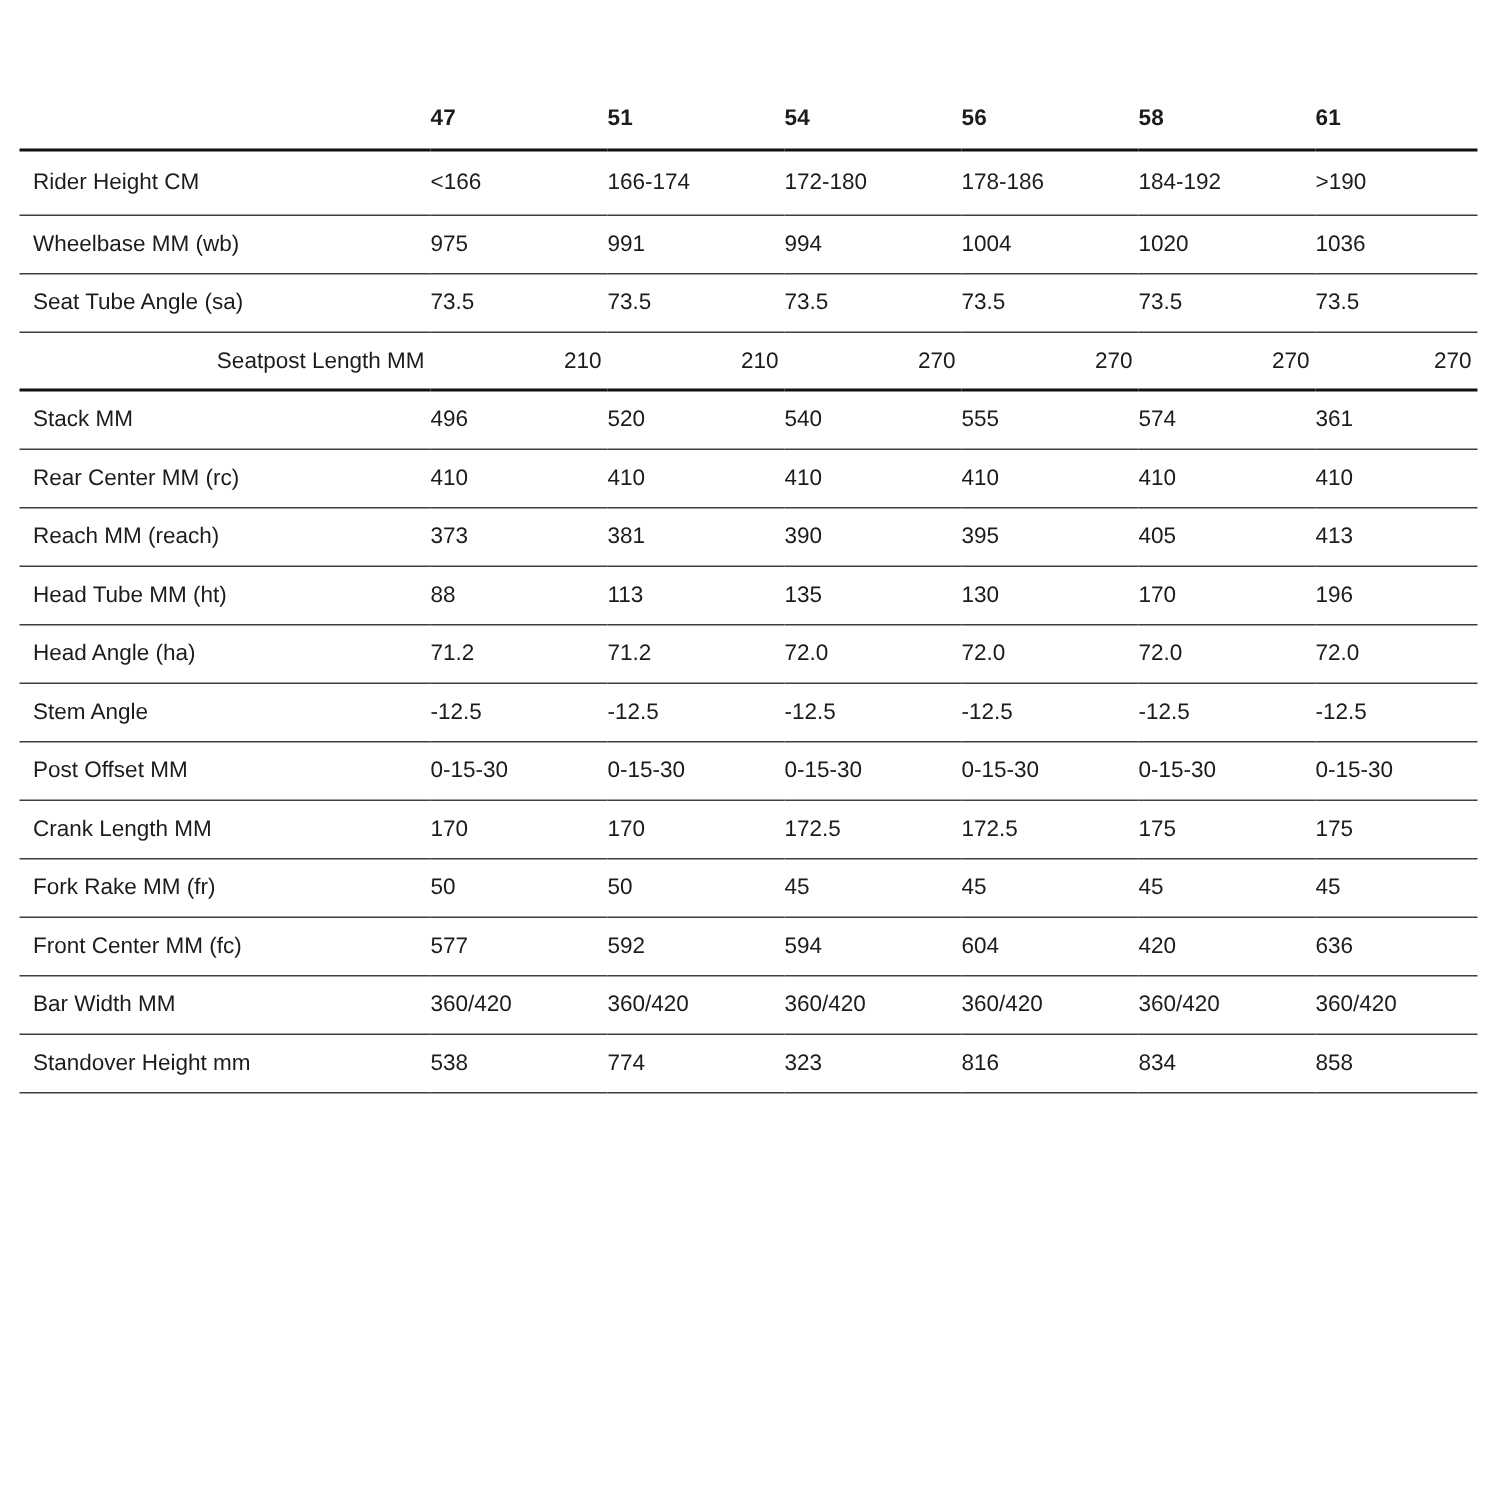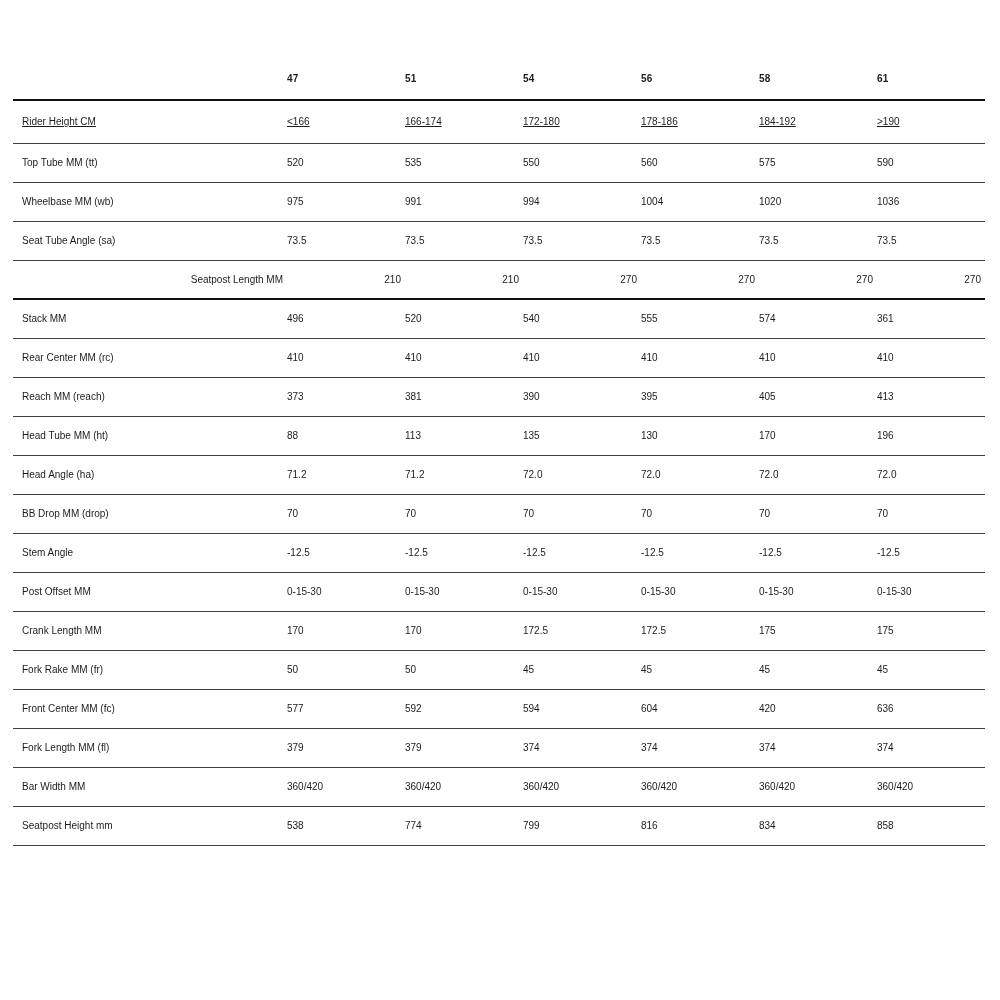--- a/index.html
+++ b/index.html
@@ -14,21 +14,21 @@
     position: absolute;
     left: 13px;
     top: 64px;
     width: 972px;
   }
   table.geometry-table {
     width: 100%;
     border-collapse: collapse;
     table-layout: fixed;
     color: #1c1c1c;
-    font-size: 10px;
+    font-size: 15px;
   }
   table.geometry-table col.label-col   { width: 274px; }
   table.geometry-table col.size-col    { width: 118px; }
   table.geometry-table col.size-col-last { width: 108px; }
   table.geometry-table th {
     font-weight: bold;
     text-align: left;
     vertical-align: middle;
     height: 36px;
     padding: 0 4px 6px 0;
@@ -37,21 +37,21 @@
   }
   table.geometry-table th.spacer { padding-left: 9px; }
   table.geometry-table td {
     text-align: left;
     vertical-align: middle;
     height: 39px;
     padding: 0 4px 0 0;
     border-bottom: 1px solid #3f3f3f;
     white-space: nowrap;
   }
-  table.geometry-table tbody tr:first-child td { height: 43px; text-decoration: underline; }
+  table.geometry-table tbody tr:first-child td { height: 43px; }
   table.geometry-table td.row-label { padding-left: 9px; }
   table.geometry-table tr.thick-after td { border-bottom: 2px solid #101010; text-align: right; }
 </style>
 </head>
 <body>
 
 <div class="geometry-table-wrap">
   <table class="geometry-table">
     <colgroup>
       <col class="label-col">
@@ -77,29 +77,20 @@
         <tr>
           <td class="row-label">Rider Height CM</td>
           <td>&lt;166</td>
           <td>166-174</td>
           <td>172-180</td>
           <td>178-186</td>
           <td>184-192</td>
           <td>&gt;190</td>
         </tr>
         <tr>
-          <td class="row-label">Top Tube MM (tt)</td>
-          <td>520</td>
-          <td>535</td>
-          <td>550</td>
-          <td>560</td>
-          <td>575</td>
-          <td>590</td>
-        </tr>
-        <tr>
           <td class="row-label">Wheelbase MM (wb)</td>
           <td>975</td>
           <td>991</td>
           <td>994</td>
           <td>1004</td>
           <td>1020</td>
           <td>1036</td>
         </tr>
         <tr>
           <td class="row-label">Seat Tube Angle (sa)</td>
@@ -158,29 +149,20 @@
         <tr>
           <td class="row-label">Head Angle (ha)</td>
           <td>71.2</td>
           <td>71.2</td>
           <td>72.0</td>
           <td>72.0</td>
           <td>72.0</td>
           <td>72.0</td>
         </tr>
         <tr>
-          <td class="row-label">BB Drop MM (drop)</td>
-          <td>70</td>
-          <td>70</td>
-          <td>70</td>
-          <td>70</td>
-          <td>70</td>
-          <td>70</td>
-        </tr>
-        <tr>
           <td class="row-label">Stem Angle</td>
           <td>-12.5</td>
           <td>-12.5</td>
           <td>-12.5</td>
           <td>-12.5</td>
           <td>-12.5</td>
           <td>-12.5</td>
         </tr>
         <tr>
           <td class="row-label">Post Offset MM</td>
@@ -212,41 +194,32 @@
         <tr>
           <td class="row-label">Front Center MM (fc)</td>
           <td>577</td>
           <td>592</td>
           <td>594</td>
           <td>604</td>
           <td>420</td>
           <td>636</td>
         </tr>
         <tr>
-          <td class="row-label">Fork Length MM (fl)</td>
-          <td>379</td>
-          <td>379</td>
-          <td>374</td>
-          <td>374</td>
-          <td>374</td>
-          <td>374</td>
-        </tr>
-        <tr>
           <td class="row-label">Bar Width MM</td>
           <td>360/420</td>
           <td>360/420</td>
           <td>360/420</td>
           <td>360/420</td>
           <td>360/420</td>
           <td>360/420</td>
         </tr>
         <tr>
-          <td class="row-label">Seatpost Height mm</td>
+          <td class="row-label">Standover Height mm</td>
           <td>538</td>
           <td>774</td>
-          <td>799</td>
+          <td>323</td>
           <td>816</td>
           <td>834</td>
           <td>858</td>
         </tr>
       </tbody>
   </table>
 </div>
 
 </body></html>

